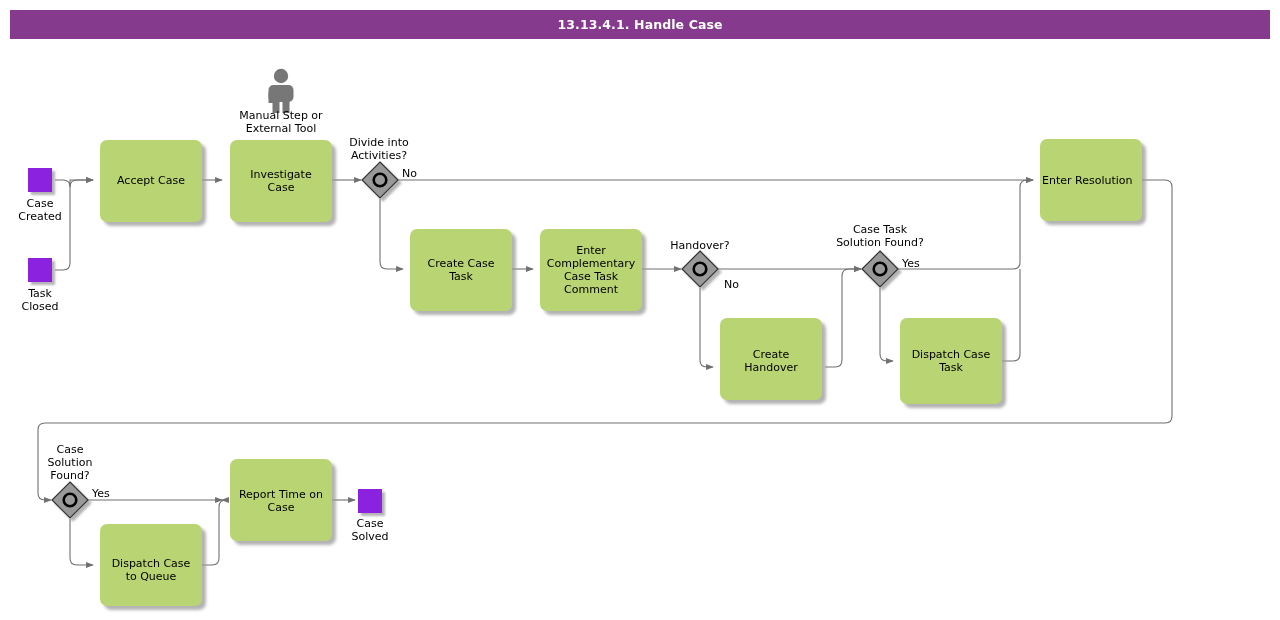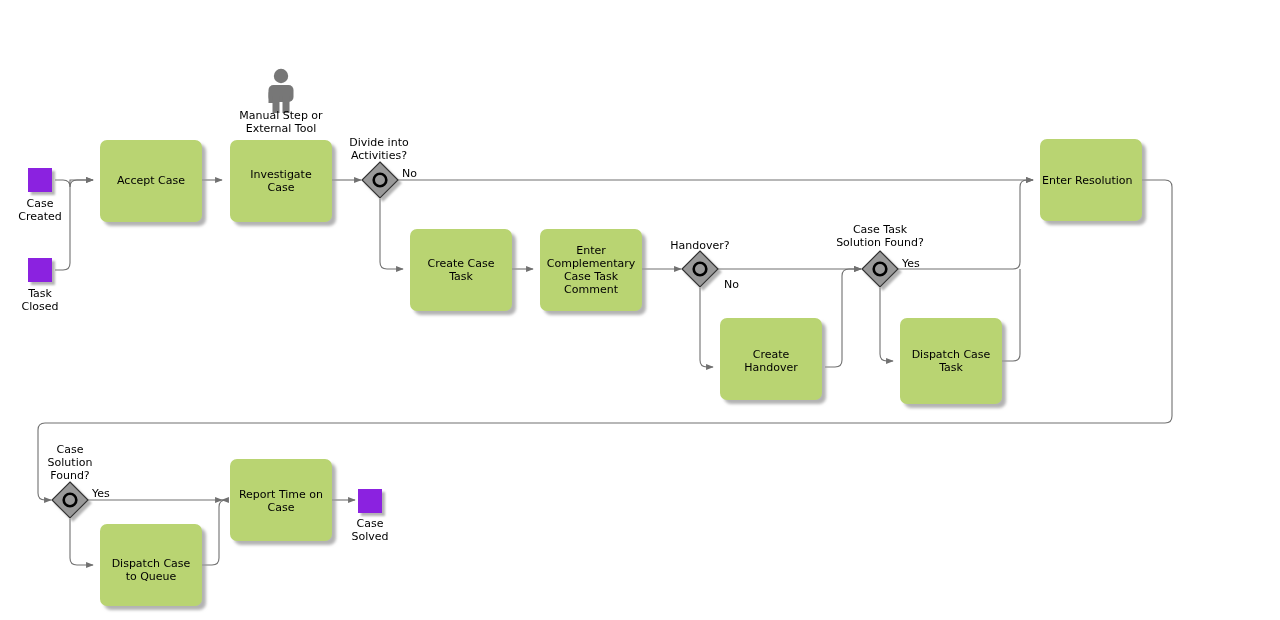--- a/index.html
+++ b/index.html
@@ -86,20 +86,23 @@
   }
   text.gw-label {
     font-size: 11px;
   }
 </style>
 </head>
 <body>
 
 <div id="page">
 
+  <div class="title-bar">
+    <span class="title-text">13.13.4.1. Handle Case</span>
+  </div>
 
   <svg class="diagram" viewBox="0 0 1280 620">
     <defs>
       <marker id="arrow" viewBox="0 0 10 10" refX="9" refY="5" markerWidth="7" markerHeight="7" orient="auto-start-reverse">
         <path d="M 0 1 L 10 5 L 0 9 z" fill="#707070"></path>
       </marker>
       <filter id="dropshadow" x="-30%" y="-30%" width="180%" height="180%">
         <feDropShadow dx="4" dy="4" stdDeviation="1.6" flood-color="#9a9a9a" flood-opacity="0.75"></feDropShadow>
       </filter>
       <filter id="dropshadow-sm" x="-40%" y="-40%" width="200%" height="200%">

